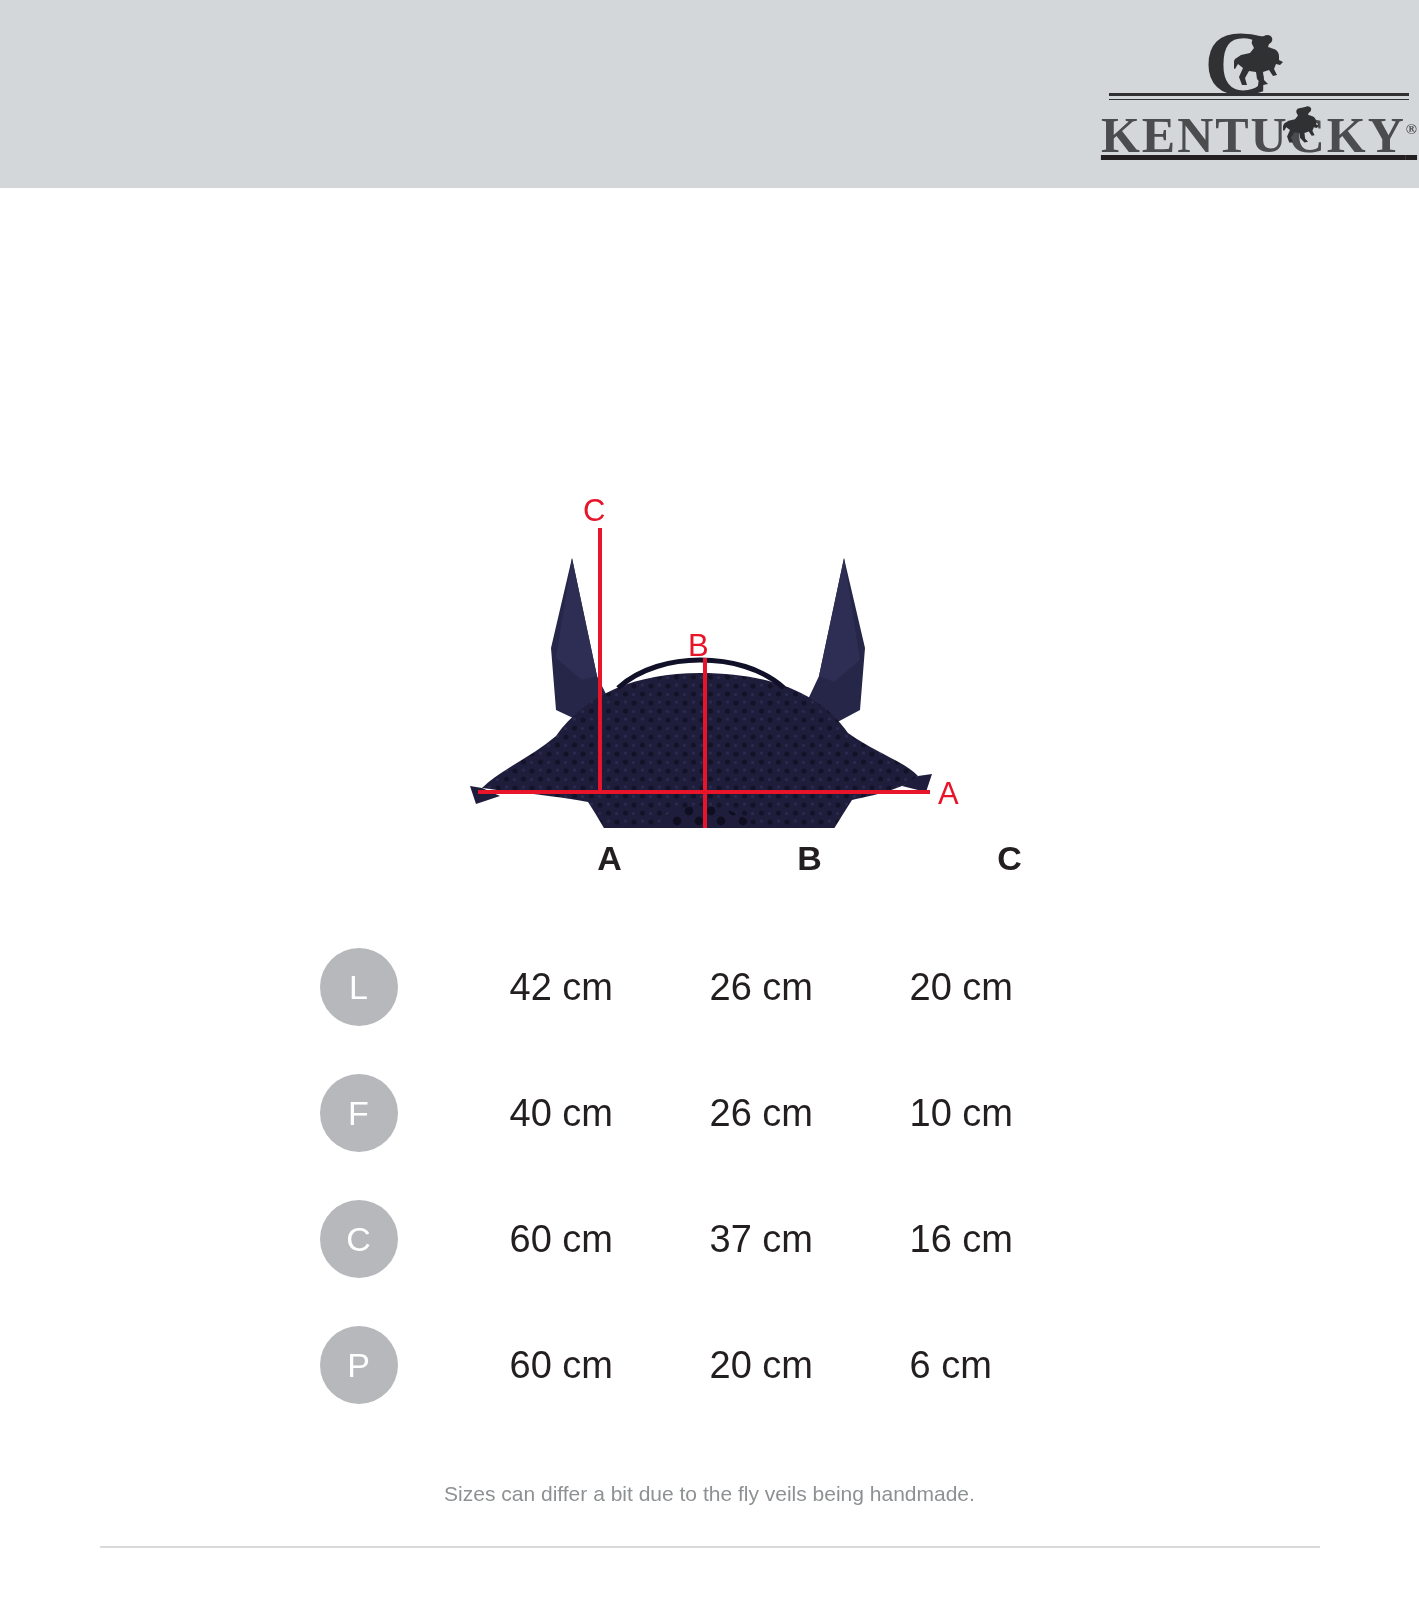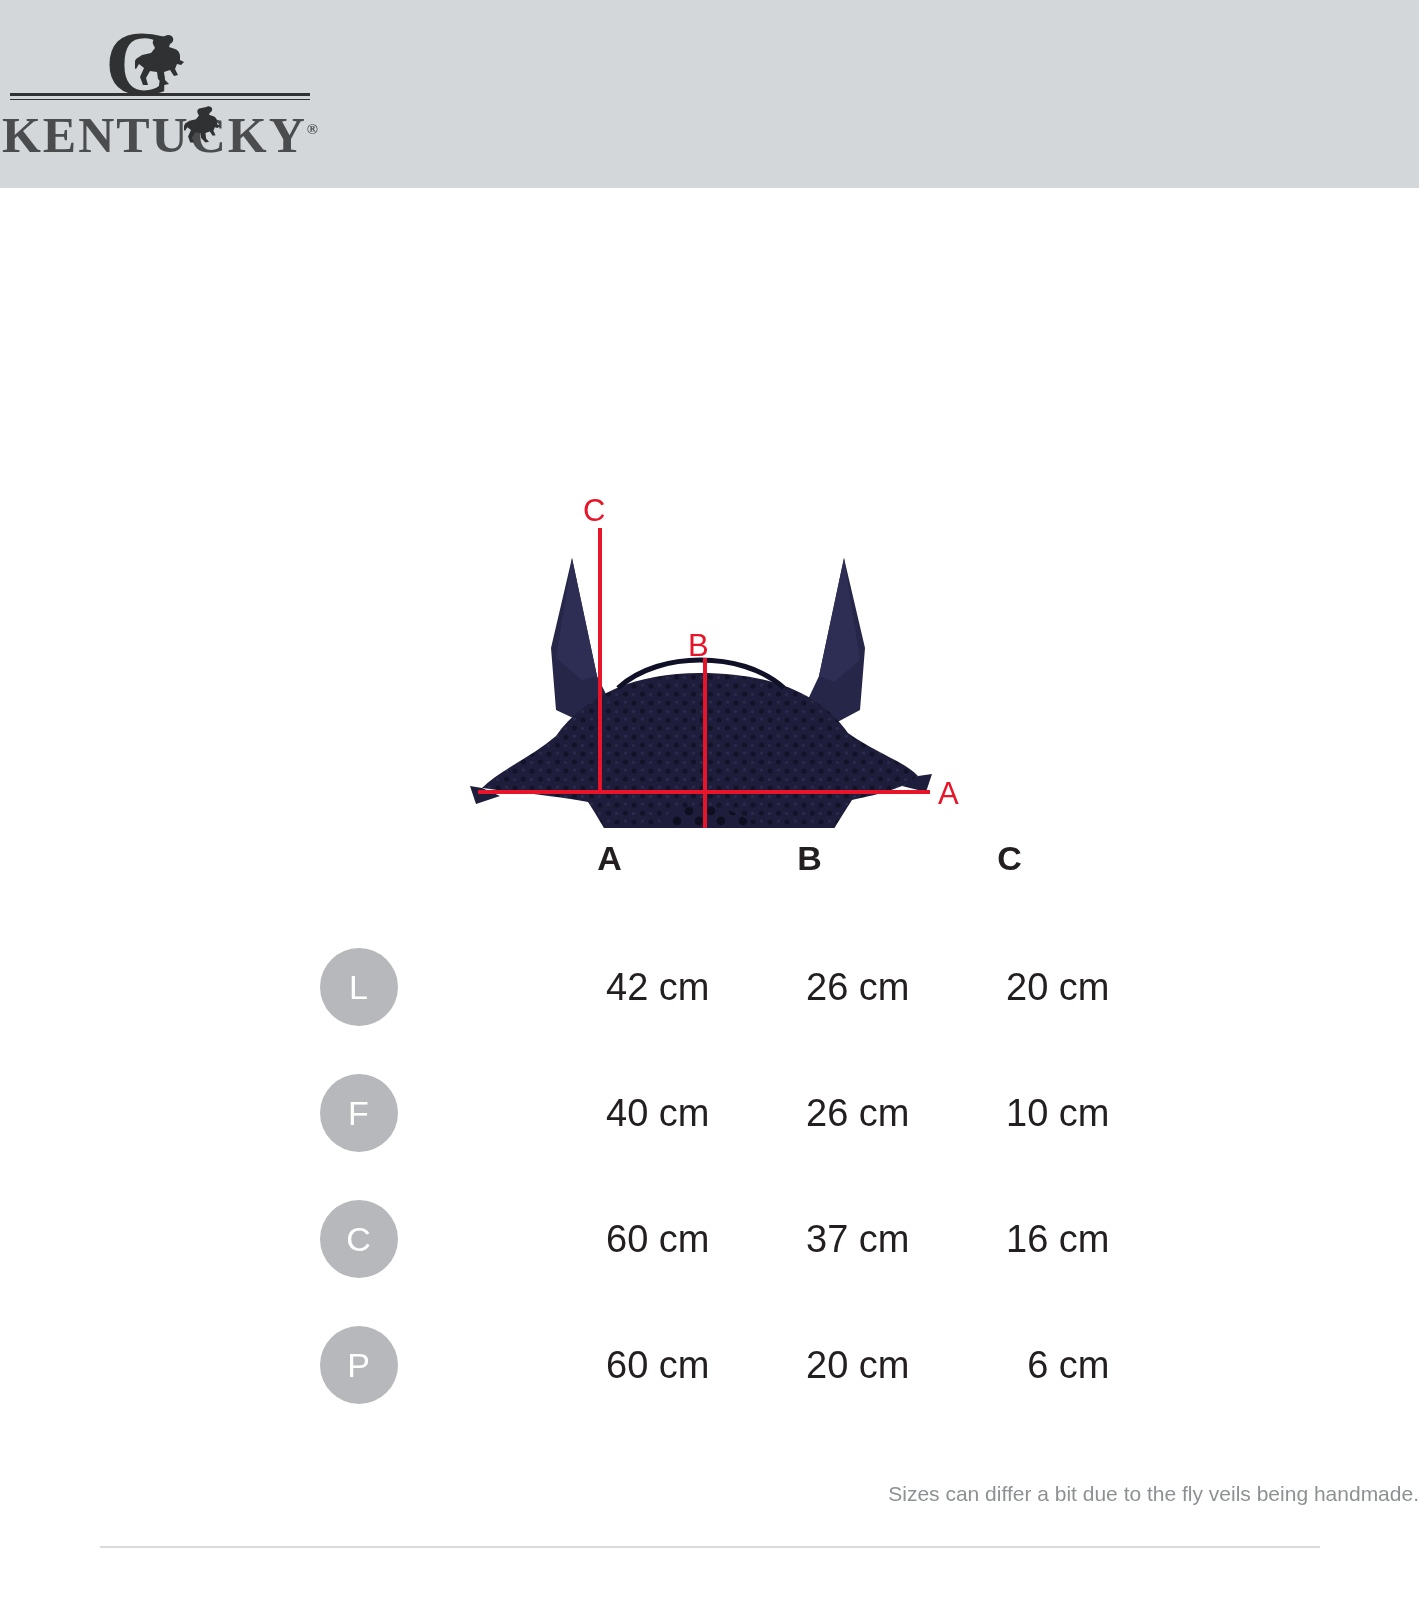--- a/index.html
+++ b/index.html
@@ -16,22 +16,23 @@
     position: relative;
   }
 
   
   .header {
     width: 100%;
     height: 188px;
     background: #d4d7da;
     display: flex;
     align-items: center;
-    justify-content: flex-start;
-    position: relative;
+    justify-content: flex-end;
+    position: relative;
+    text-decoration: underline;
   }
   .logo-wrap {
     position: relative;
     width: 320px;
     height: 140px;
     display: flex;
     flex-direction: column;
     align-items: center;
     justify-content: flex-start;
   }
@@ -126,21 +127,21 @@
   }
   .size-table th {
     font-size: 34px;
     font-weight: 700;
     color: #231f20;
     padding-bottom: 46px;
     text-align: center;
   }
   .size-table th.blank { width: 190px; }
   .size-table td {
-    text-align: right;
+    text-align: left;
     font-size: 38px;
     font-weight: 300;
     color: #231f20;
     padding: 24px 0;
     height: 70px;
   }
   .size-table td.sizecell {
     width: 190px;
     text-align: left;
     padding-left: 10px;
@@ -152,21 +153,21 @@
     width: 78px;
     height: 78px;
     border-radius: 50%;
     background: #b6b8bb;
     color: #ffffff;
     font-size: 34px;
     font-weight: 400;
   }
 
   .footnote {
-    text-align: right;
+    text-align: center;
     font-size: 21px;
     color: #8e9193;
     margin-top: 54px;
   }
   .bottom-rule {
     width: 1220px;
     height: 2px;
     background: #d8dadc;
     margin: 40px auto 0 auto;
   }

